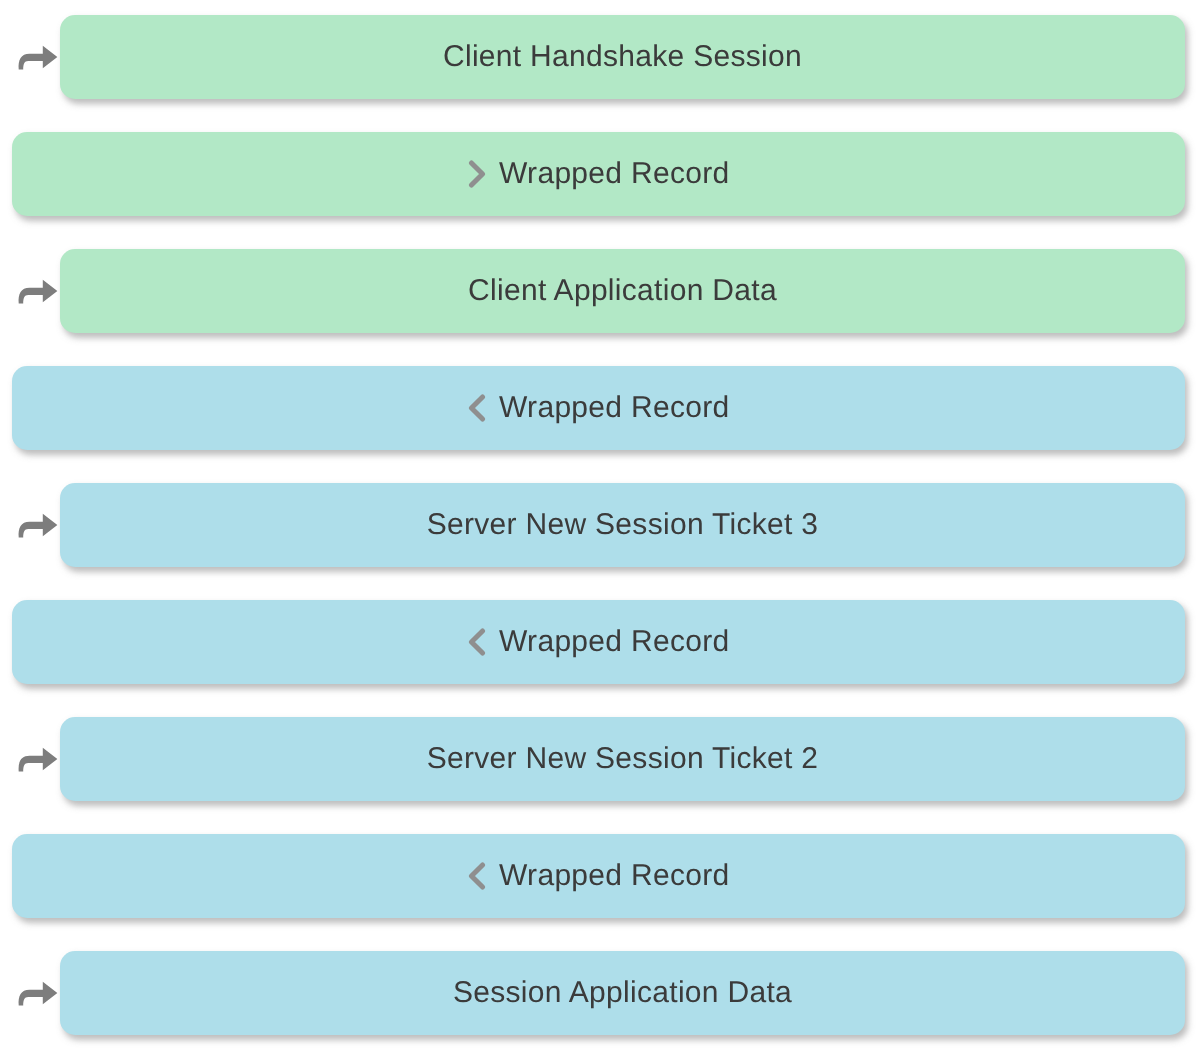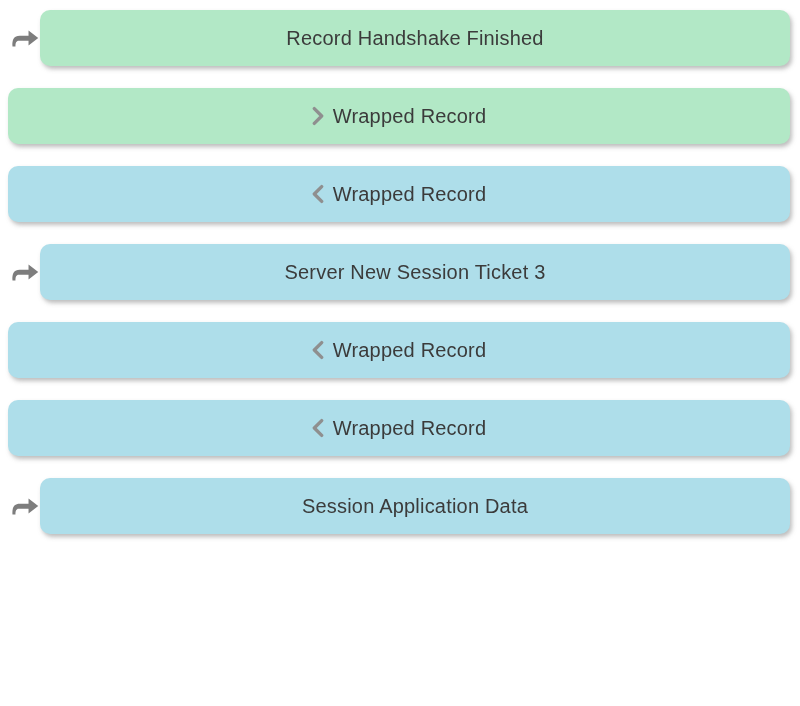--- a/index.html
+++ b/index.html
@@ -58,35 +58,45 @@
 
 <div class="diagram">
 
   <div class="row">
     <span class="arrow-slot">
       <svg width="30" height="22" viewBox="0 0 34 22">
         <path d="M21 2.5 L32 11 L21 19.5 L21 14 L10 14 C7 14 6.2 16.5 6.2 20.5 L2.8 20.5 C2.2 13 4.5 8.5 11 8.5 L21 8.5 Z" fill="#7d7d7d"></path>
       </svg>
     </span>
     <div class="pill client">
-      <span class="label">Record Handshake Finished</span>
+      <span class="label">Client Handshake Session</span>
     </div>
   </div>
 
   <div class="row">
     <div class="pill client">
       <span class="chevron">
         <svg width="12" height="20" viewBox="0 0 13 20">
           <path d="M2.5 2 L10.5 10 L2.5 18" fill="none" stroke="#8f8f8f" stroke-width="3.6" stroke-linecap="round" stroke-linejoin="round"></path>
         </svg>
       </span>
       <span class="label">Wrapped Record</span>
     </div>
   </div>
 
+  <div class="row">
+    <span class="arrow-slot">
+      <svg width="30" height="22" viewBox="0 0 34 22">
+        <path d="M21 2.5 L32 11 L21 19.5 L21 14 L10 14 C7 14 6.2 16.5 6.2 20.5 L2.8 20.5 C2.2 13 4.5 8.5 11 8.5 L21 8.5 Z" fill="#7d7d7d"></path>
+      </svg>
+    </span>
+    <div class="pill client">
+      <span class="label">Client Application Data</span>
+    </div>
+  </div>
 
   <div class="row">
     <div class="pill server">
       <span class="chevron">
         <svg width="12" height="20" viewBox="0 0 13 20">
           <path d="M10.5 2 L2.5 10 L10.5 18" fill="none" stroke="#8f8f8f" stroke-width="3.6" stroke-linecap="round" stroke-linejoin="round"></path>
         </svg>
       </span>
       <span class="label">Wrapped Record</span>
     </div>
@@ -107,20 +117,30 @@
     <div class="pill server">
       <span class="chevron">
         <svg width="12" height="20" viewBox="0 0 13 20">
           <path d="M10.5 2 L2.5 10 L10.5 18" fill="none" stroke="#8f8f8f" stroke-width="3.6" stroke-linecap="round" stroke-linejoin="round"></path>
         </svg>
       </span>
       <span class="label">Wrapped Record</span>
     </div>
   </div>
 
+  <div class="row">
+    <span class="arrow-slot">
+      <svg width="30" height="22" viewBox="0 0 34 22">
+        <path d="M21 2.5 L32 11 L21 19.5 L21 14 L10 14 C7 14 6.2 16.5 6.2 20.5 L2.8 20.5 C2.2 13 4.5 8.5 11 8.5 L21 8.5 Z" fill="#7d7d7d"></path>
+      </svg>
+    </span>
+    <div class="pill server">
+      <span class="label">Server New Session Ticket 2</span>
+    </div>
+  </div>
 
   <div class="row">
     <div class="pill server">
       <span class="chevron">
         <svg width="12" height="20" viewBox="0 0 13 20">
           <path d="M10.5 2 L2.5 10 L10.5 18" fill="none" stroke="#8f8f8f" stroke-width="3.6" stroke-linecap="round" stroke-linejoin="round"></path>
         </svg>
       </span>
       <span class="label">Wrapped Record</span>
     </div>

